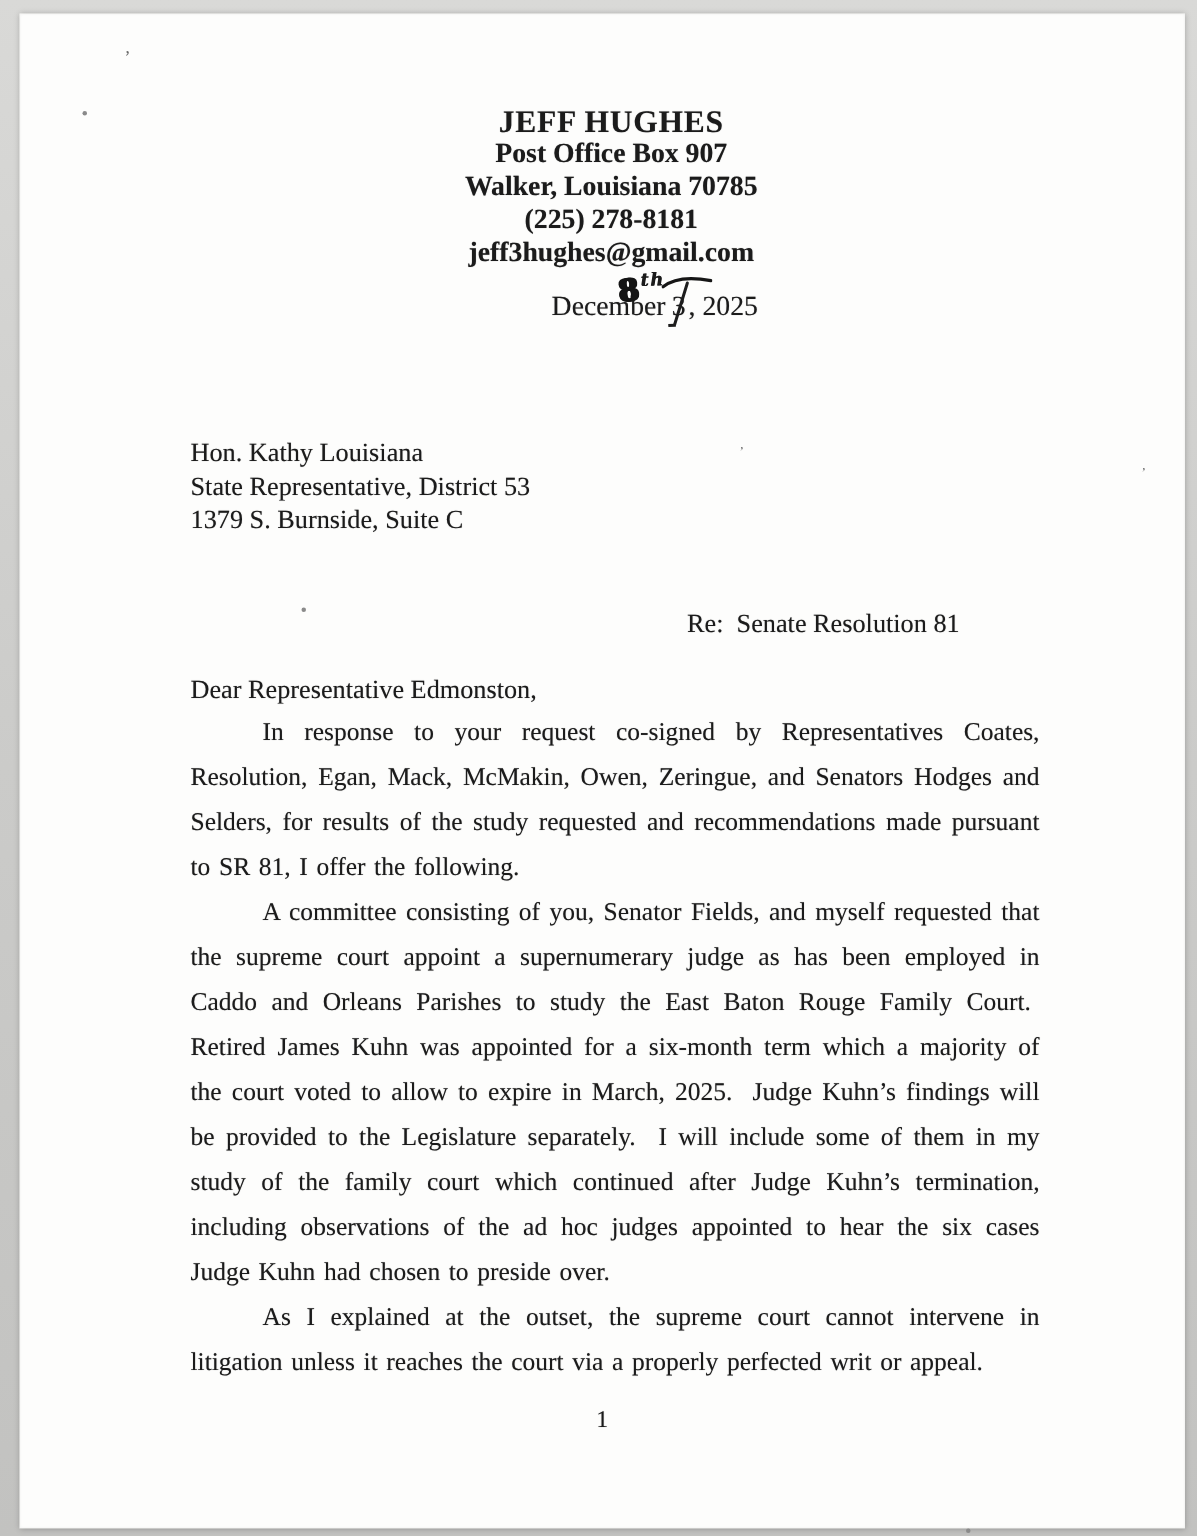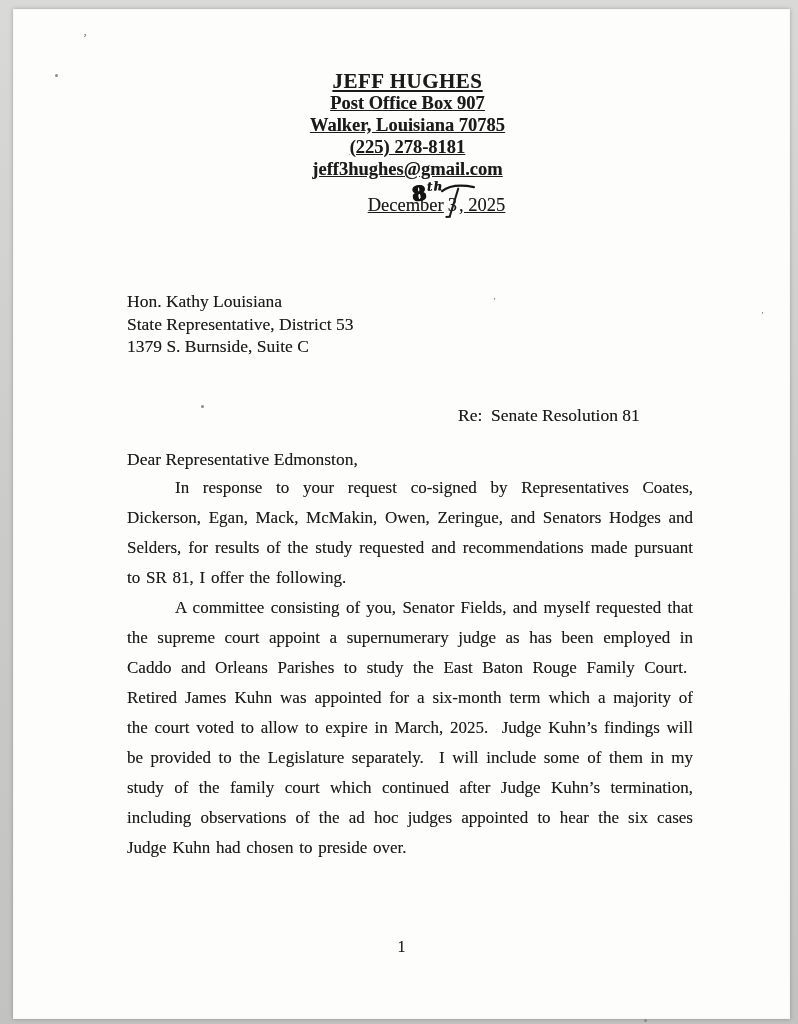--- a/index.html
+++ b/index.html
@@ -24,21 +24,20 @@
   }
   .txt { text-shadow: 0 0 0.6px rgba(25,25,25,0.45); }
 
   
   .letterhead {
     position: absolute;
     top: 61px; left: 0; right: 0;
     text-align: center;
     line-height: 22px;
     padding-left: 12px;
-    text-decoration: underline;
   }
   .lh-name { font-weight: bold; font-size: 21px; letter-spacing: 0.5px; }
   .lh-line { font-weight: bold; font-size: 18.5px; }
   .date-line {
     position: relative;
     margin-top: 14px;
     font-size: 18.5px;
     font-weight: normal;
     padding-left: 58px;
   }
@@ -168,20 +167,21 @@
       <div>Hon. Kathy Louisiana</div>
       <div>State Representative, District 53</div>
       <div>1379 S. Burnside, Suite C</div>
     </div>
 
     <div class="re-line txt">Re:&nbsp; Senate Resolution 81</div>
 
     <div class="salutation txt">Dear Representative Edmonston,</div>
 
     <div class="letter-body txt">
-      <p>In response to your request co-signed by Representatives Coates, Dickerson, Egan, Mack, McMakin, Owen, Zeringue, and Senators Hodges and Selders, for results of the study requested and recommendations made pursuant to SR 81, I offer the following.</p>
+      <p>In response to your request co-signed by Representatives Coates, Resolution, Egan, Mack, McMakin, Owen, Zeringue, and Senators Hodges and Selders, for results of the study requested and recommendations made pursuant to SR 81, I offer the following.</p>
       <p>A committee consisting of you, Senator Fields, and myself requested that the supreme court appoint a supernumerary judge as has been employed in Caddo and Orleans Parishes to study the East Baton Rouge Family Court.&nbsp; Retired James Kuhn was appointed for a six-month term which a majority of the court voted to allow to expire in March, 2025.&nbsp; Judge Kuhn’s findings will be provided to the Legislature separately.&nbsp; I will include some of them in my study of the family court which continued after Judge Kuhn’s termination, including observations of the ad hoc judges appointed to hear the six cases Judge Kuhn had chosen to preside over.</p>
+      <p>As I explained at the outset, the supreme court cannot intervene in litigation unless it reaches the court via a properly perfected writ or appeal.</p>
     </div>
 
     <div class="page-number txt">1</div>
 
   </div>
 </div>
 
 </body></html>

